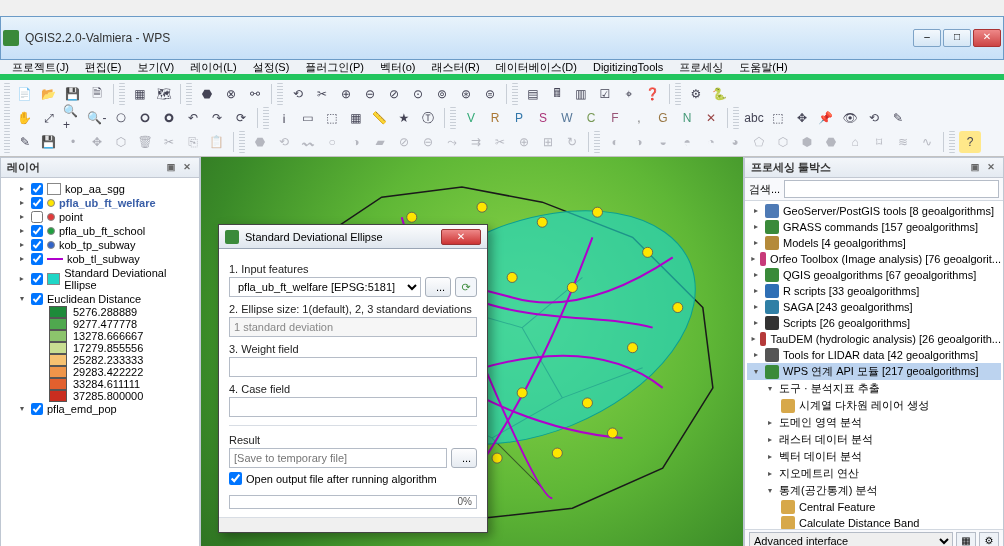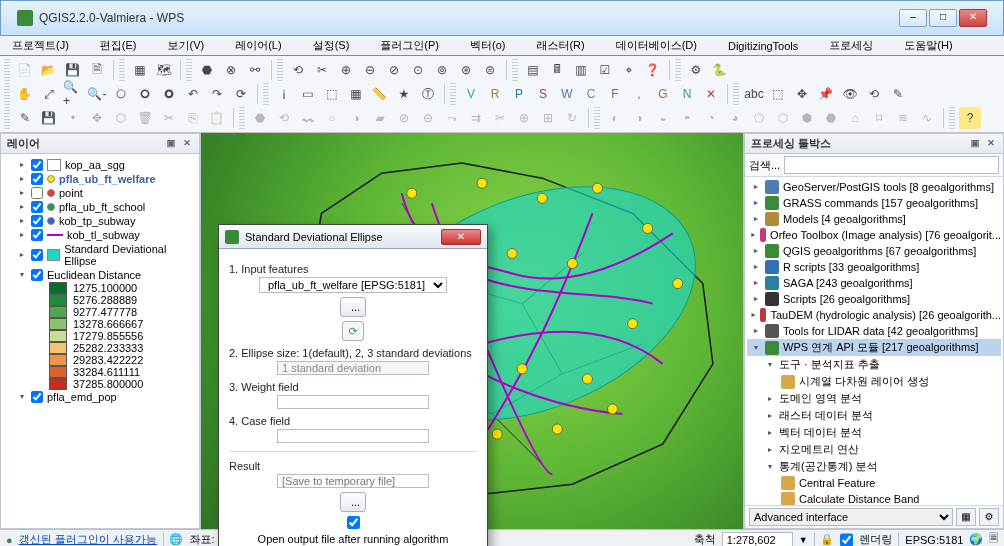--- a/index.html
+++ b/index.html
@@ -1,26 +1,26 @@
 <!DOCTYPE html>
 <html><head>
 <meta charset="utf-8">
 <style>
 * { box-sizing: border-box; margin: 0; padding: 0; font-family: Tahoma, "MS Sans Serif", sans-serif; font-size: 11px; }
 body { width: 1004px; height: 546px; background: #f0f0f0; overflow: hidden; position: relative; }
 
 
-.titlebar { height: 36px; background: linear-gradient(#e8f3fb,#c7e0f8); border: 1px solid #6b9bc7; display: flex; align-items: center; padding: 0 16px; }
+.titlebar { height: 44px; background: linear-gradient(#e8f3fb,#c7e0f8); border: 1px solid #6b9bc7; display: flex; align-items: center; padding: 0 2px; margin-top: 16px; }
 .titlebar .icon { width: 16px; height: 16px; background: #3a8a3a; border-radius: 2px; margin-right: 6px; }
 .titlebar .title { flex: 1; color: #333; font-size: 12px; }
 .winbtn { width: 28px; height: 18px; margin-left: 2px; border: 1px solid #7da3c7; background: linear-gradient(#f3f8fd,#d5e6f5); text-align: center; line-height: 14px; font-size: 10px; border-radius: 2px; }
 .winbtn.close { background: linear-gradient(#e88,#c44); color: white; border-color: #a33; }
 
 
-.menubar { height: 20px; background: #eef2f6; border-bottom: 1px solid #22c55e; display: flex; align-items: center; padding: 0 6px; gap: 19px; }
+.menubar { height: 20px; background: #eef2f6; border-bottom: 6px solid #22c55e; display: flex; align-items: center; padding: 0 6px; gap: 4px; }
 .menubar span { padding: 2px 6px; cursor: default; }
 
 
 .toolbars { background: #f3f6fa; border-bottom: 1px solid #c2c2c2; padding: 2px 4px; }
 .toolrow { display: flex; align-items: center; gap: 2px; padding: 1px 0; flex-wrap: nowrap; }
 .tbtn { width: 22px; height: 22px; border: 1px solid transparent; background: #f3f6fa; display: flex; align-items: center; justify-content: center; font-size: 12px; color: #445; border-radius: 3px; }
 .tsep { width: 1px; height: 20px; background: #c8ced6; margin: 0 3px; }
 .handle { width: 6px; height: 22px; background: repeating-linear-gradient(#c8ced6 0 1px, transparent 1px 3px); margin-right: 2px; border-radius: 1px; }
 
 
@@ -68,21 +68,21 @@
 
 .dialog { position:absolute; left:218px; top:224px; width:270px; background:#f0f0f0; border:1px solid #444; box-shadow:4px 4px 10px rgba(0,0,0,0.35); z-index:50; }
 .dialog .dlg-title { height:24px; background:linear-gradient(#fbfcfd,#dfe6ee); display:flex; align-items:center; padding:0 6px; border-bottom:1px solid #9aa5b5;}
 .dialog .dlg-title .dicon { width:14px;height:14px;background:#3a8a3a;border-radius:2px;margin-right:6px;}
 .dialog .dlg-close { margin-left:auto; width:40px; height:16px; background:linear-gradient(#e88,#c33); color:white; text-align:center; line-height:14px; border:1px solid #933; border-radius:2px; font-size:10px;}
 .dialog .tabs { display:flex; border-bottom:1px solid #b8bfc8; background:#f7f8fa; padding-top:4px; padding-left:4px; gap:2px;}
 .dialog .tab { padding:3px 10px; border:1px solid #b8bfc8; border-bottom:none; background:#ececec; border-radius:3px 3px 0 0; }
 .dialog .tab.active { background:white; position:relative; top:1px;}
 .dialog .body { background:white; padding:8px 10px 4px 10px; }
 .dialog label { font-size:11px; color:#222; display:block; margin:6px 0 2px 0;}
-.dialog .row { display:flex; gap:4px; align-items:center;flex-direction:column; }
+.dialog .row { display:flex; gap:4px; align-items:center; }
 .dialog select, .dialog input[type=text] { flex:1; height:20px; border:1px solid #b5bcc7; padding:0 4px; font-size:11px; background:white;}
 .dialog .btn { height:20px; padding:0 10px; border:1px solid #a8b0bb; background:linear-gradient(#fdfdfe,#e6ebf1); border-radius:3px; font-size:11px;}
 .dialog .sbtn { width:26px; }
 .dialog .iconbtn { width:22px; height:20px; border:1px solid #a8b0bb; background:#f3f6fa; border-radius:3px; display:flex;align-items:center;justify-content:center;}
 .dialog .progress { height:14px; border:1px solid #b5bcc7; background:white; margin:10px 0 4px 0; position:relative;}
 .dialog .progress span { position:absolute; right:4px; top:0; font-size:10px; color:#555;}
 .dialog .footer { display:flex; justify-content:flex-end; gap:6px; padding:6px 10px 8px 10px; background:#f0f0f0; border-top:1px solid #d8dde4;}
 hr.sep { border:none; border-top:1px solid #d8dde4; margin:8px 0;}
 </style>
 </head>
@@ -295,24 +295,20 @@
           <span class="expander">▸</span>
     <input type="checkbox" class="check" checked="" style="">
     <span class="swatch" style="background:#1fd6c6"></span>
     <span style="">Standard Deviational Ellipse</span>
         </div>
         <div class="layer-item">
           <span class="expander">▾</span>
     <input type="checkbox" class="check" checked="" style="">
 
     <span style="">Euclidean Distance</span>
-        </div>
-        <div class="legend-row">
-          <span class="legend-sw" style="background:#0a6b2b"></span>
-          <span>1275.100000</span>
         </div>
         <div class="legend-row">
           <span class="legend-sw" style="background:#1e8a3a"></span>
           <span>5276.288889</span>
         </div>
         <div class="legend-row">
           <span class="legend-sw" style="background:#4fa84e"></span>
           <span>9277.477778</span>
         </div>
         <div class="legend-row">

